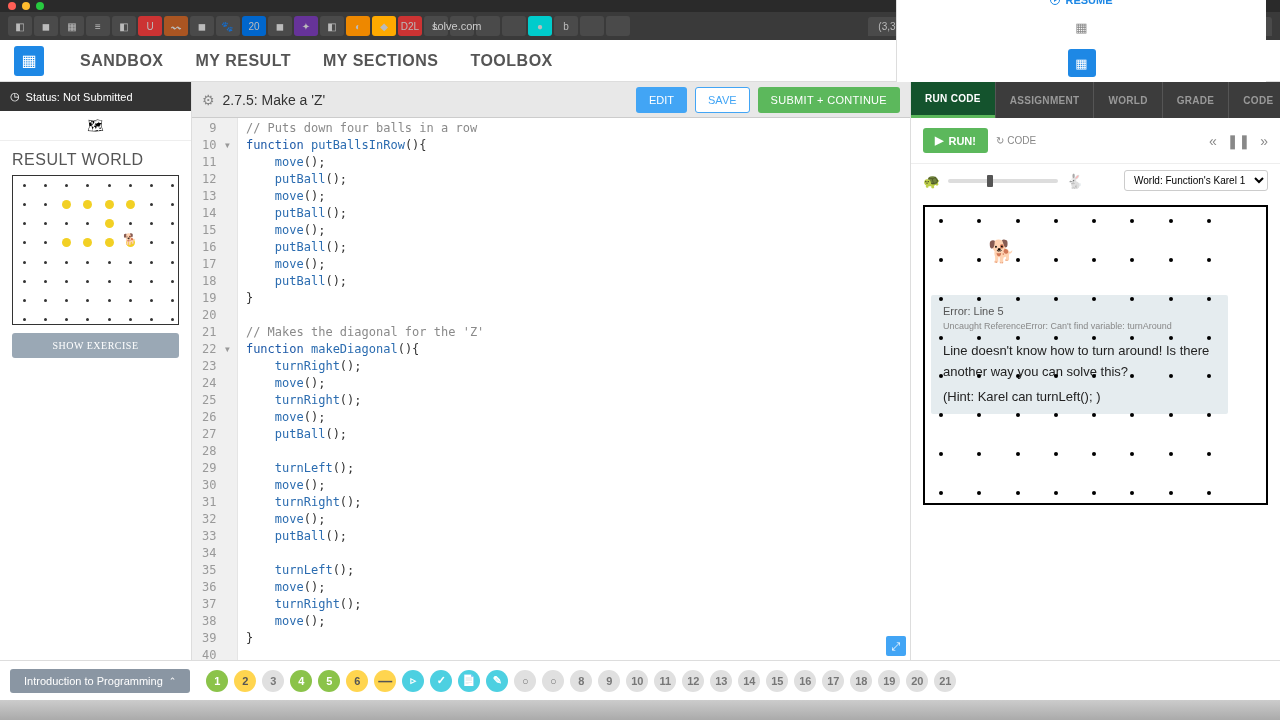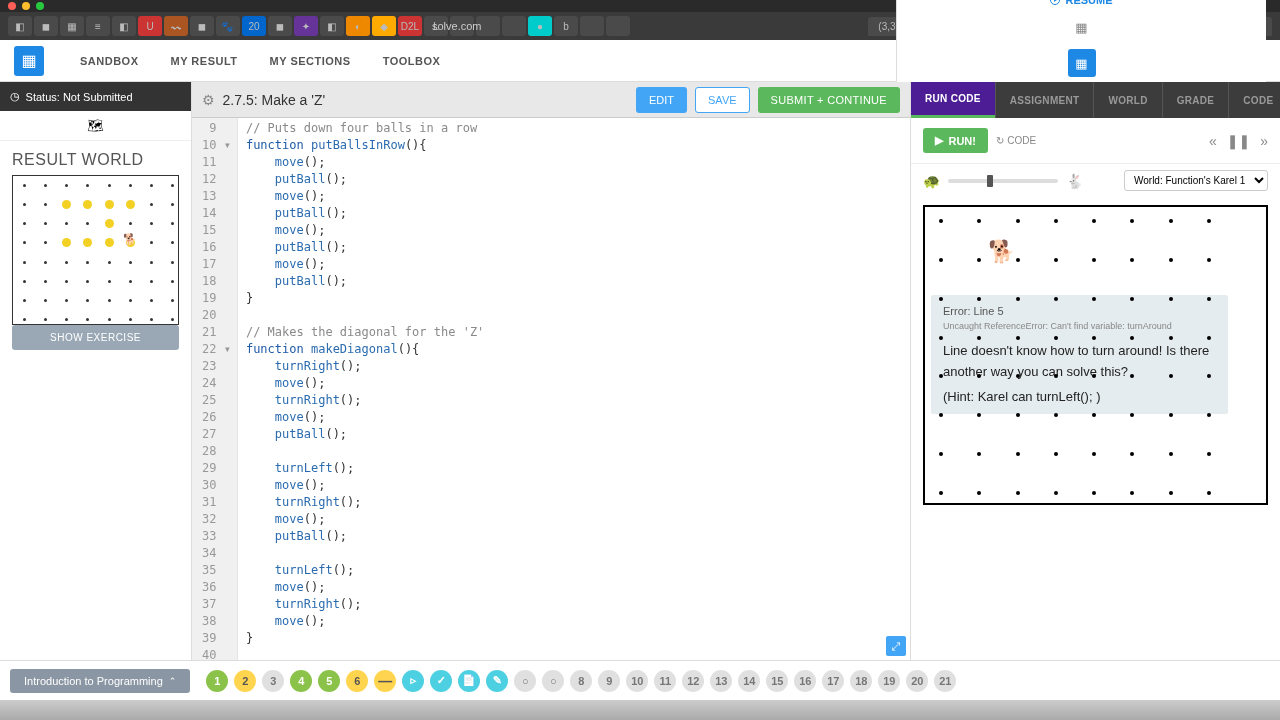--- a/index.html
+++ b/index.html
@@ -14,39 +14,39 @@
 .tab-strip { height: 28px; background: #3a3a3a; display: flex; align-items: center; padding: 0 8px; gap: 2px; font-size: 10px; color: #bbb; }
 .tab-strip .icon-box { width: 24px; height: 20px; background: #4a4a4a; border-radius: 3px; display: flex; align-items: center; justify-content: center; font-size: 10px; }
 .tab-strip .spacer { flex: 1; }
 .tab-strip .url { color: #ccc; font-size: 11px; }
 .tab-strip .btab { padding: 4px 10px; background: #4a4a4a; border-radius: 3px 3px 0 0; margin-left: 2px; font-size: 10px; white-space: nowrap; max-width: 100px; overflow: hidden; text-overflow: ellipsis; }
 .tab-strip .btab.active { background: #5a5a5a; color: #fff; }
 
 
 .top-nav { height: 42px; background: #fff; border-bottom: 1px solid #ddd; display: flex; align-items: center; padding: 0 14px; }
 .logo { width: 30px; height: 30px; background: #1e88e5; border-radius: 3px; display:flex; align-items:center; justify-content:center; color:#fff; font-size:16px; margin-right: 20px; }
-.top-nav .nav-item { font-size: 11px; font-weight: 600; letter-spacing: 0.5px; color: #555; padding: 0 16px; cursor: pointer; }
+.top-nav .nav-item { font-size: 16px; font-weight: 600; letter-spacing: 0.5px; color: #555; padding: 0 16px; cursor: pointer; }
 .top-nav .right { margin-left: auto; display: flex; align-items: center; gap: 14px; }
 .resume { color: #1e88e5; font-size: 11px; font-weight: 600; display: flex; align-items: center; gap: 5px; }
 .user-name { font-size: 11px; font-weight: 600; color: #333; }
 .avatar { width: 28px; height: 28px; background: #1e88e5; border-radius: 3px; display:flex; align-items:center; justify-content:center; }
 
 
 .main { display: flex; height: 578px; }
 
 
 .left { width: 192px; background: #fff; border-right: 1px solid #ddd; display: flex; flex-direction: column; }
 .status-bar { background: #333; color: #fff; font-size: 11px; padding: 8px 10px; display: flex; align-items: center; gap: 6px; }
 .left-tabs { height: 30px; border-bottom: 1px solid #eee; display:flex; align-items:center; justify-content:center; }
 .result-label { font-size: 16px; letter-spacing: 0.5px; color: #555; padding: 10px 12px 6px; }
 .world-thumb { margin: 0 12px; border: 1px solid #333; height: 150px; background: #fff; position: relative; }
 .world-thumb .wdot { position:absolute; width:3px; height:3px; background:#333; border-radius:50%; }
 .world-thumb .ball { position:absolute; width:9px; height:9px; background:#f2d024; border-radius:50%; }
 .world-thumb .karel { position:absolute; font-size:11px; }
-.show-ex { margin: 0 12px; background: #9aa8b5; color: #fff; border: none; font-size: 10px; letter-spacing: 0.5px; padding: 7px 17px; border-radius: 3px; cursor: pointer; }
+.show-ex { margin: 8px 12px; background: #9aa8b5; color: #fff; border: none; font-size: 10px; letter-spacing: 0.5px; padding: 7px 17px; border-radius: 3px; cursor: pointer; font-family: Liberation Serif, serif; }
 
 
 .editor-wrap { flex: 1; display: flex; flex-direction: column; background: #fff; position:relative; }
 .editor-head { height: 36px; background: #e8e8e8; border-bottom: 1px solid #ccc; display: flex; align-items: center; padding: 0 10px; gap: 8px; }
 .gear { color: #888; font-size: 14px; }
 .ex-title { font-size: 14px; color: #333; flex: 1; }
 .btn { padding: 6px 12px; font-size: 11px; border-radius: 3px; border: 1px solid transparent; cursor: pointer; font-weight: 500; }
 .btn.edit { background: #42a5f5; color: #fff; }
 .btn.save { background: #fff; border-color: #42a5f5; color: #42a5f5; }
 .btn.submit { background: #5cb85c; color: #fff; letter-spacing: 0.3px; }
@@ -57,21 +57,21 @@
 .code { padding: 2px 8px; line-height: 17px; white-space: pre; color: #333; flex:1; position:relative; }
 .cm-comment { color: #8a8a8a; }
 .cm-keyword { color: #1e5aa8; font-weight: 500; }
 .cm-def { color: #2b6cb0; }
 .expand { position:absolute; right:4px; bottom:4px; width:20px; height:20px; background:#42a5f5; color:#fff; display:flex; align-items:center; justify-content:center; border-radius:2px; font-size:11px; }
 
 
 .right { width: 370px; background: #fff; border-left: 1px solid #ddd; display: flex; flex-direction: column; }
 .right-tabs { height: 36px; background: #3c3c3c; display: flex; align-items: center; }
 .right-tab { color: #999; font-size: 10px; font-weight: 600; letter-spacing: 0.3px; padding: 0 14px; height: 100%; display: flex; align-items: center; cursor: pointer; white-space: nowrap; }
-.right-tab.active { color: #fff; border-bottom: 3px solid #5cb85c; background: #4c1d95; }
+.right-tab.active { color: #fff; border-bottom: 3px solid #5cb85c; background: #14532d; }
 .right-tab.sep { border-left: 1px solid #555; }
 .run-row { padding: 10px 12px; display: flex; align-items: center; gap: 8px; border-bottom: 1px solid #eee; }
 .run-btn { background: #5cb85c; color: #fff; border: none; padding: 6px 12px; font-size: 11px; font-weight: 600; border-radius: 3px; display: flex; align-items: center; gap: 5px; cursor: pointer; }
 .reset { color: #888; font-size: 10px; display: flex; align-items: center; gap: 3px; cursor: pointer; }
 .nav-arrows { display: flex; gap: 10px; margin-left: auto; color: #888; font-size: 14px; }
 .speed-row { padding: 6px 12px 10px; display: flex; align-items: center; gap: 8px; }
 .slider { flex: 0 0 110px; height: 4px; background: #ddd; position: relative; border-radius: 2px; }
 .slider-thumb { position: absolute; left: 35%; top: -4px; width: 6px; height: 12px; background: #555; border-radius: 1px; }
 .world-select { margin-left: auto; font-size: 10px; padding: 3px 5px; border: 1px solid #ccc; border-radius: 3px; background: #fff; }
 

